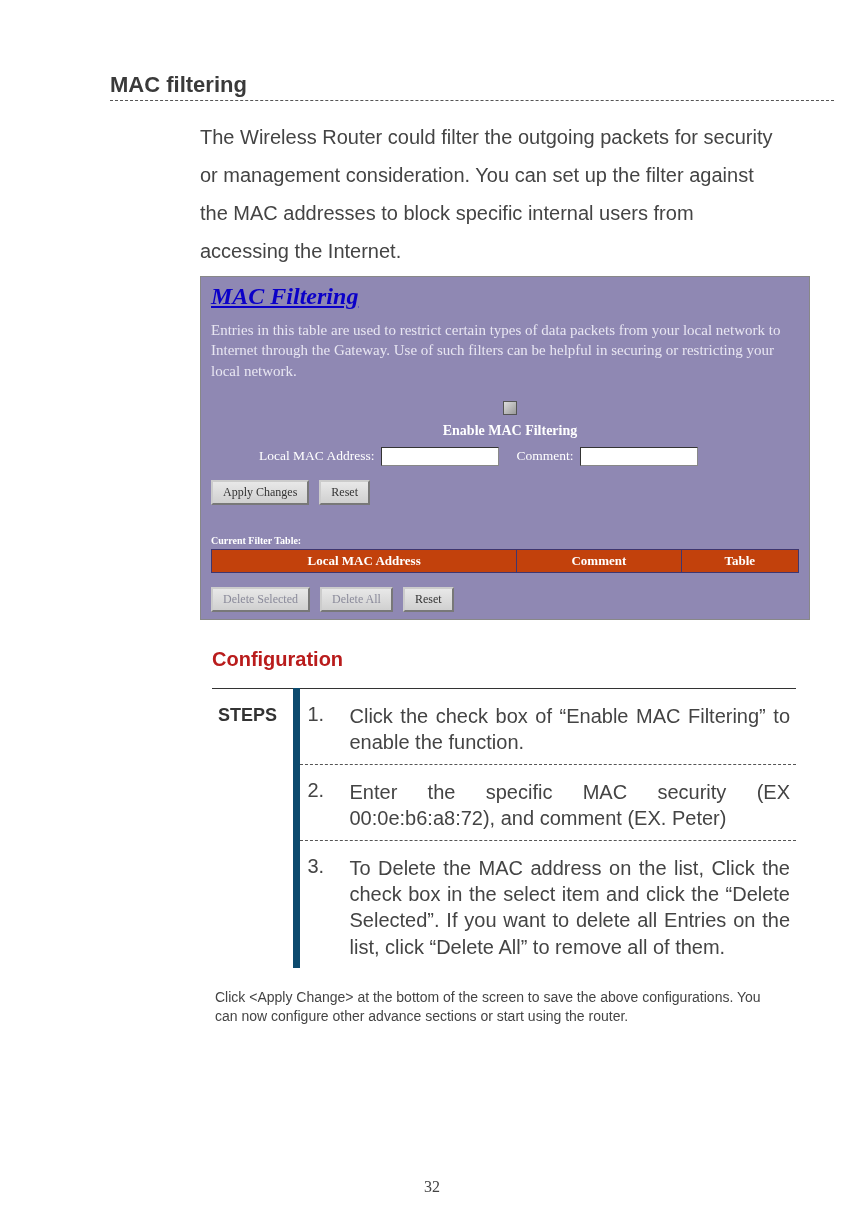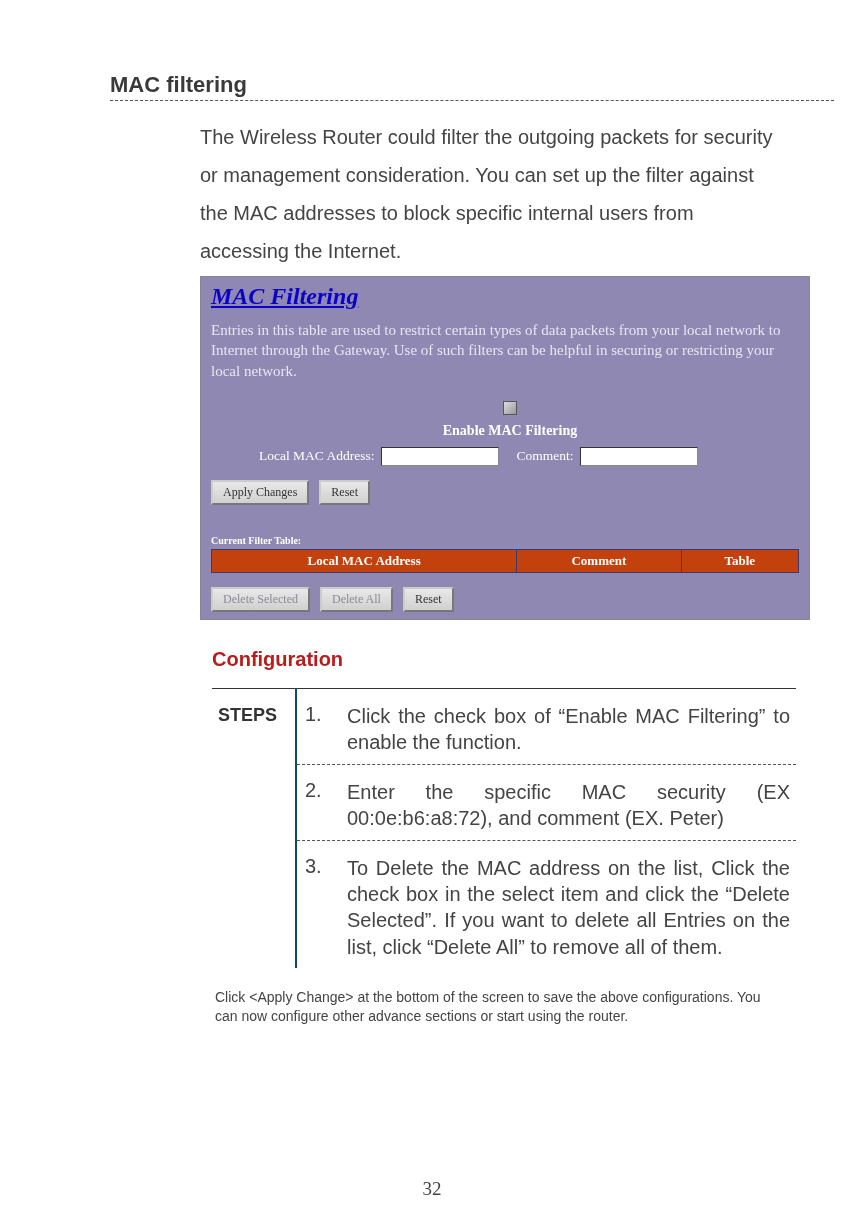--- a/index.html
+++ b/index.html
@@ -144,21 +144,21 @@
     top: 688px;
     width: 584px;
     border-collapse: collapse;
   }
   .steps-table td { vertical-align: top; }
   .steps-hdr {
     font-weight: bold;
     font-size: 18px;
     padding: 16px 10px 0 6px;
     border-top: 1px solid #333;
-    border-right: 2px solid #0c4a6e;
+    border-right: 7px solid #0c4a6e;
     width: 84px;
   }
   .steps-body-cell {
     border-top: 1px solid #333;
     padding: 0;
   }
   .step-row { display: flex; padding: 14px 6px 8px 8px; }
   .step-row + .step-row { border-top: 1px dashed #555; }
   .step-num {
     width: 42px;
@@ -180,21 +180,21 @@
     font-size: 14px;
     line-height: 1.35;
     color: #444;
   }
   .page-num {
     position: absolute;
     left: 0;
     width: 864px;
     top: 1178px;
     text-align: center;
-    font-size: 19px;
+    font-size: 16px;
     color: #444;
     font-family: "Times New Roman", serif;
   }
 </style>
 </head>
 <body>
 
 <h2 class="page-title">MAC filtering</h2>
 <hr class="title-rule">
 

